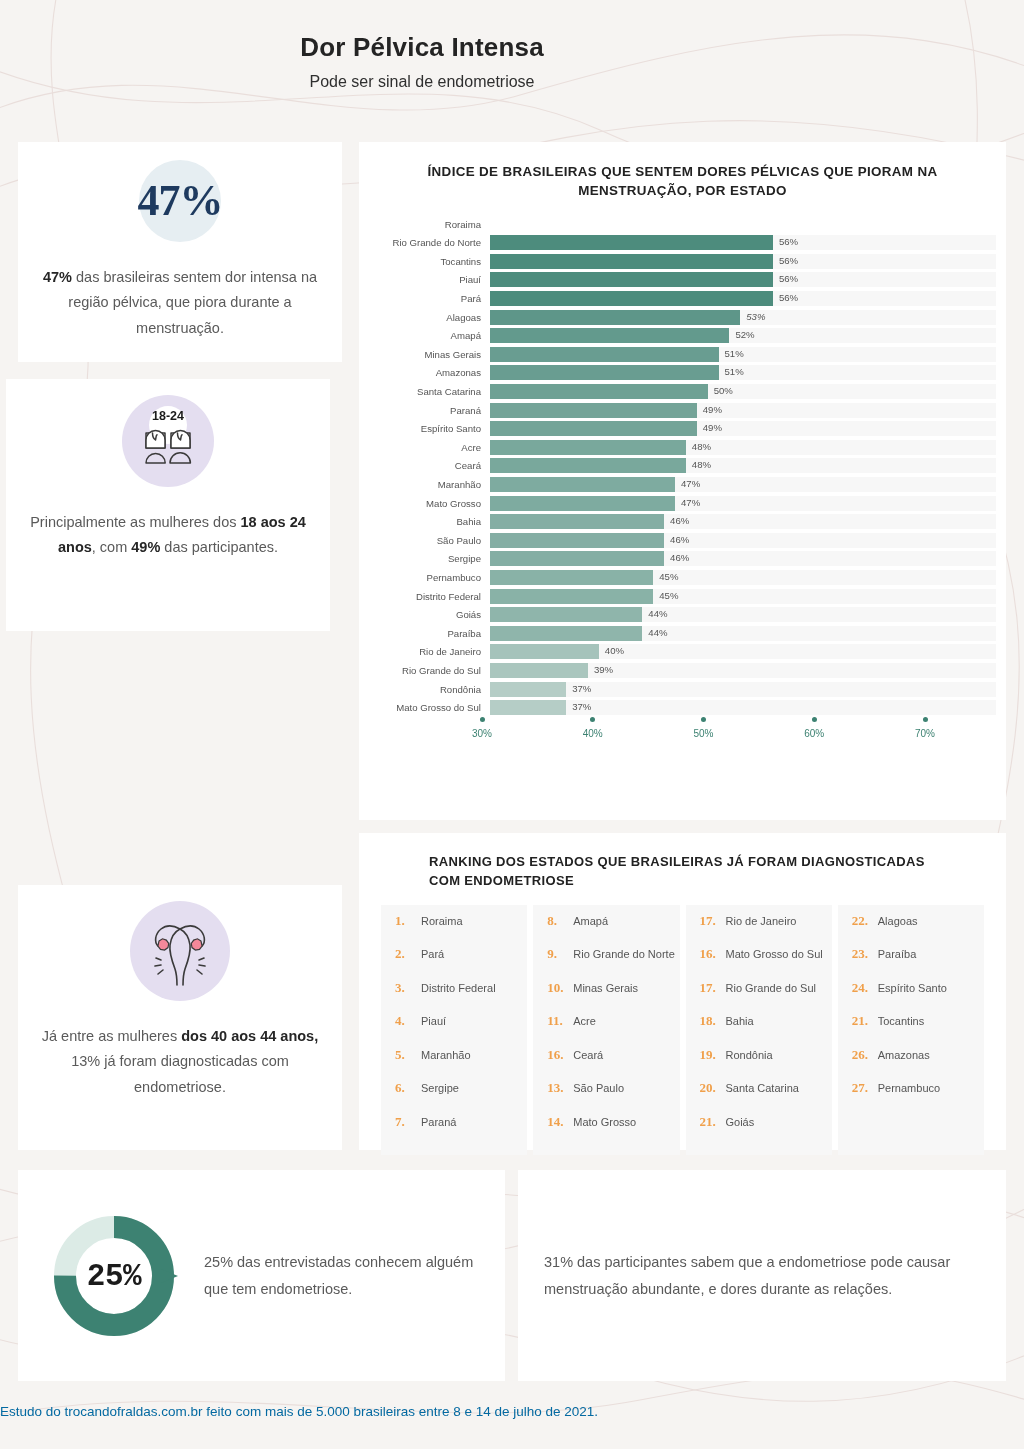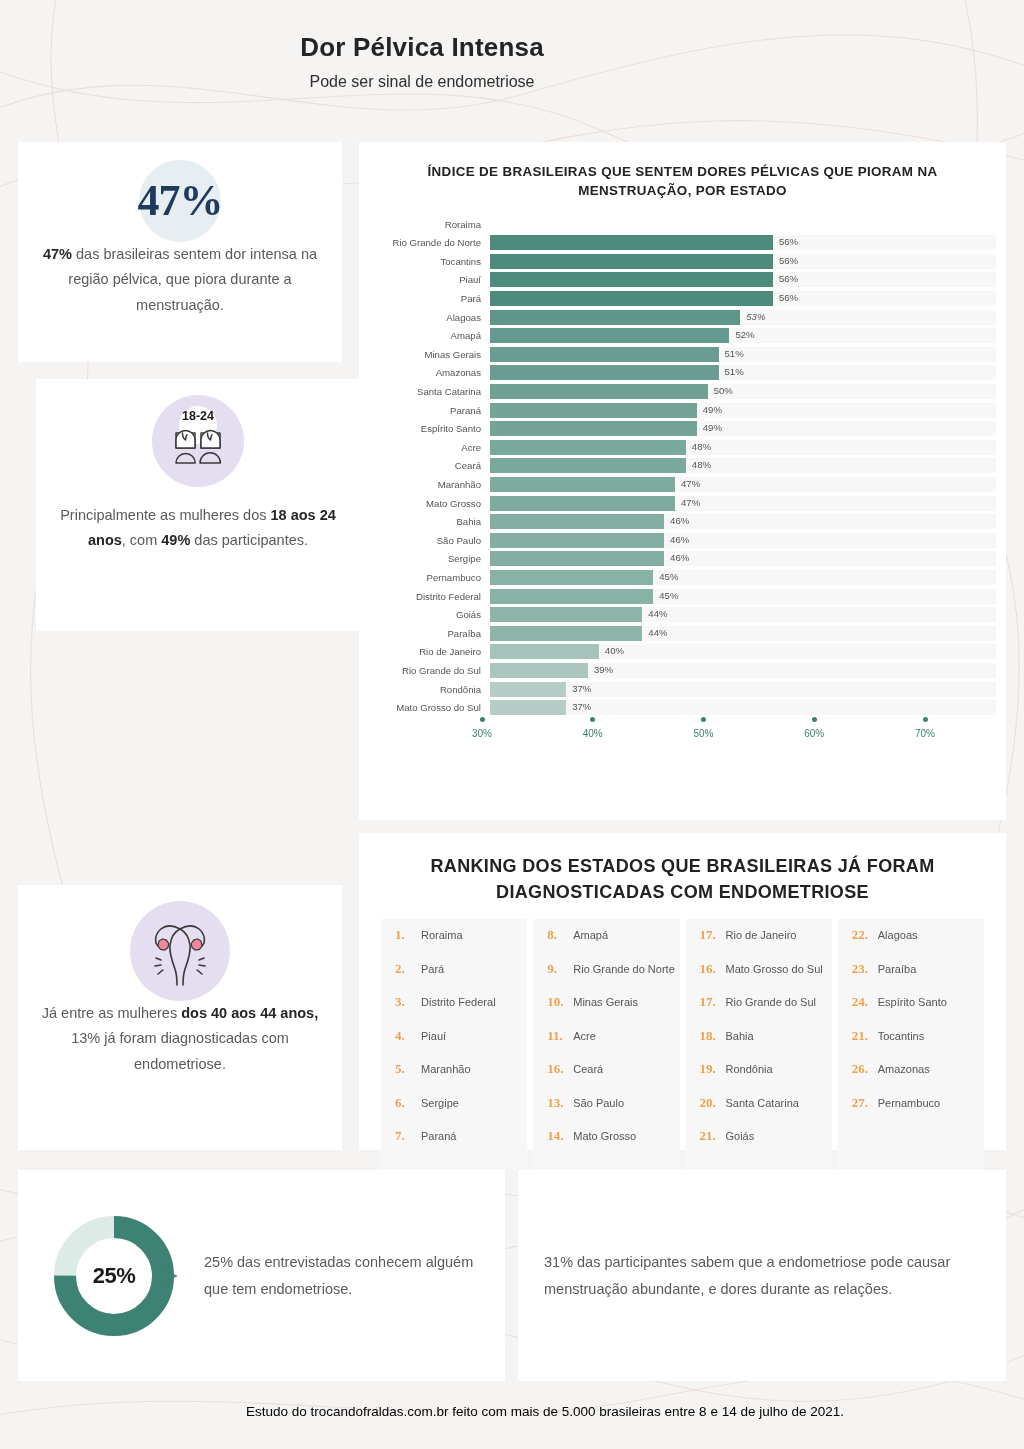--- a/index.html
+++ b/index.html
@@ -32,21 +32,21 @@
     width:82px;height:82px;border-radius:50%;
     display:flex;align-items:center;justify-content:center;
     margin-top:18px;
   }
   .bigpct{
     font-family:"Liberation Serif","DejaVu Serif",serif;
     font-weight:bold;font-size:44px;color:#1e3a5f;line-height:1;
     letter-spacing:-1px;
   }
   .stat-text{
-    margin:0 20px 0 20px;text-align:center;font-size:14.5px;line-height:1.75;
+    margin:23px 20px 0 20px;text-align:center;font-size:14.5px;line-height:1.75;
     color:#5a5a5a;
   }
   .stat-text b{color:#262626;font-weight:bold;}
 
   .icon-circle{
     width:92px;height:92px;border-radius:50%;background:#e4def0;
     display:flex;align-items:center;justify-content:center;margin-top:16px;position:relative;
   }
 
   
@@ -66,48 +66,48 @@
   .bar-fill{position:absolute;left:0;top:0;height:15px;}
   .bar-val{position:absolute;top:1px;font-size:9.6px;color:#555;white-space:nowrap;}
 
   .axis{position:relative;height:34px;margin-left:122px;margin-right:10px;}
   .tick{position:absolute;transform:translateX(-50%);text-align:center;}
   .tick .dot{width:5px;height:5px;border-radius:50%;background:#3d8272;margin:0 auto 6px auto;}
   .tick .tlabel{font-size:10px;color:#3d8272;}
 
   
   .rank-title{
-    text-align:center;font-size:18px;font-weight:bold;color:#222;
+    text-align:left;font-size:13px;font-weight:bold;color:#222;
     letter-spacing:.35px;line-height:1.45;padding:20px 70px 0 70px;
   }
   .rank-cols{display:flex;margin:14px 22px 0 22px;gap:6px;}
   .rank-col{background:#f7f7f7;flex:1;padding:8px 0;}
   .rank-item{display:flex;align-items:baseline;height:33.5px;padding-left:14px;}
   .rank-num{
     font-family:"Liberation Serif","DejaVu Serif",serif;
     color:#f0a04b;font-weight:bold;font-size:13px;
     width:26px;flex:none;
   }
   .rank-name{font-size:11px;color:#555;}
   .rank-item.empty{visibility:hidden;}
 
   
   .donut-card{display:flex;align-items:center;}
   .donut-wrap{position:relative;width:128px;height:128px;flex:none;margin-left:32px;}
   .donut-txt{font-size:14.5px;line-height:1.85;color:#5a5a5a;margin-left:26px;margin-right:22px;}
   .donut-center{
     position:absolute;left:50%;top:50%;transform:translate(-50%,-50%);
-    font-family:Liberation Sans, sans-serif;
-    font-weight:bold;font-size:22px;color:#1b1b1b;letter-spacing:-.5px;
+    font-family:Liberation Mono, monospace;
+    font-weight:bold;font-size:31px;color:#1b1b1b;letter-spacing:-.5px;
   }
 
   
   .footer{
-    position:absolute;left:0;right:0;bottom:30px;text-align:right;
-    font-size:13.5px;color:#000000;padding-left:36px;
+    position:absolute;left:0;right:0;bottom:30px;text-align:left;
+    font-size:13.5px;color:#0369a1;
   }
 </style>
 </head>
 <body>
 
 <svg id="bg-texture" viewBox="0 0 1024 1449" preserveAspectRatio="none">
   <g fill="none" stroke="#e9dedb" stroke-width="1.1">
     <path d="M-30 120 C 160 30, 330 150, 520 95 S 880 0, 1060 80"></path>
     <path d="M-30 60 C 200 160, 400 40, 600 130 S 900 180, 1060 120"></path>
     <path d="M-30 200 C 120 120, 250 220, 430 170 S 780 90, 1060 170"></path>
@@ -131,21 +131,21 @@
 
     <div class="card stat-card" style="left:18px;top:142px;width:324px;height:220px;">
       <div class="circle-badge" style="background:#e6eef2;">
         <span class="bigpct">47%</span>
       </div>
       <div class="stat-text">
         <b>47%</b><span> das brasileiras sentem dor intensa na região pélvica, que piora durante a menstruação.</span>
       </div>
     </div>
 
-    <div class="card stat-card" style="left:36px;top:379px;width:324px;height:252px;gap:16px;">
+    <div class="card stat-card" style="left:6px;top:379px;width:324px;height:252px;">
       <div class="icon-circle">
         <svg width="92" height="92" viewBox="0 0 92 92">
           <circle cx="46" cy="30" r="19" fill="#ffffff"></circle>
           <g fill="none" stroke="#3a3a3a" stroke-width="1.5" stroke-linejoin="round" stroke-linecap="round">
             <rect x="24" y="38" width="19" height="15"></rect>
             <path d="M24 45 a9.5 9.5 0 0 1 19 0 v8 h-19 z" fill="#ffffff"></path>
             <path d="M30.5 38 c0 4 1.5 6 3 7 c .6-2 .2-4 1.5-5.2"></path>
             <path d="M24 68 a9.6 9.6 0 0 1 19.2 0 z"></path>
             <rect x="49" y="38" width="19" height="15"></rect>
             <path d="M49 45 a9.5 9.5 0 0 1 19 0 v8 h-19 z" fill="#ffffff"></path>

